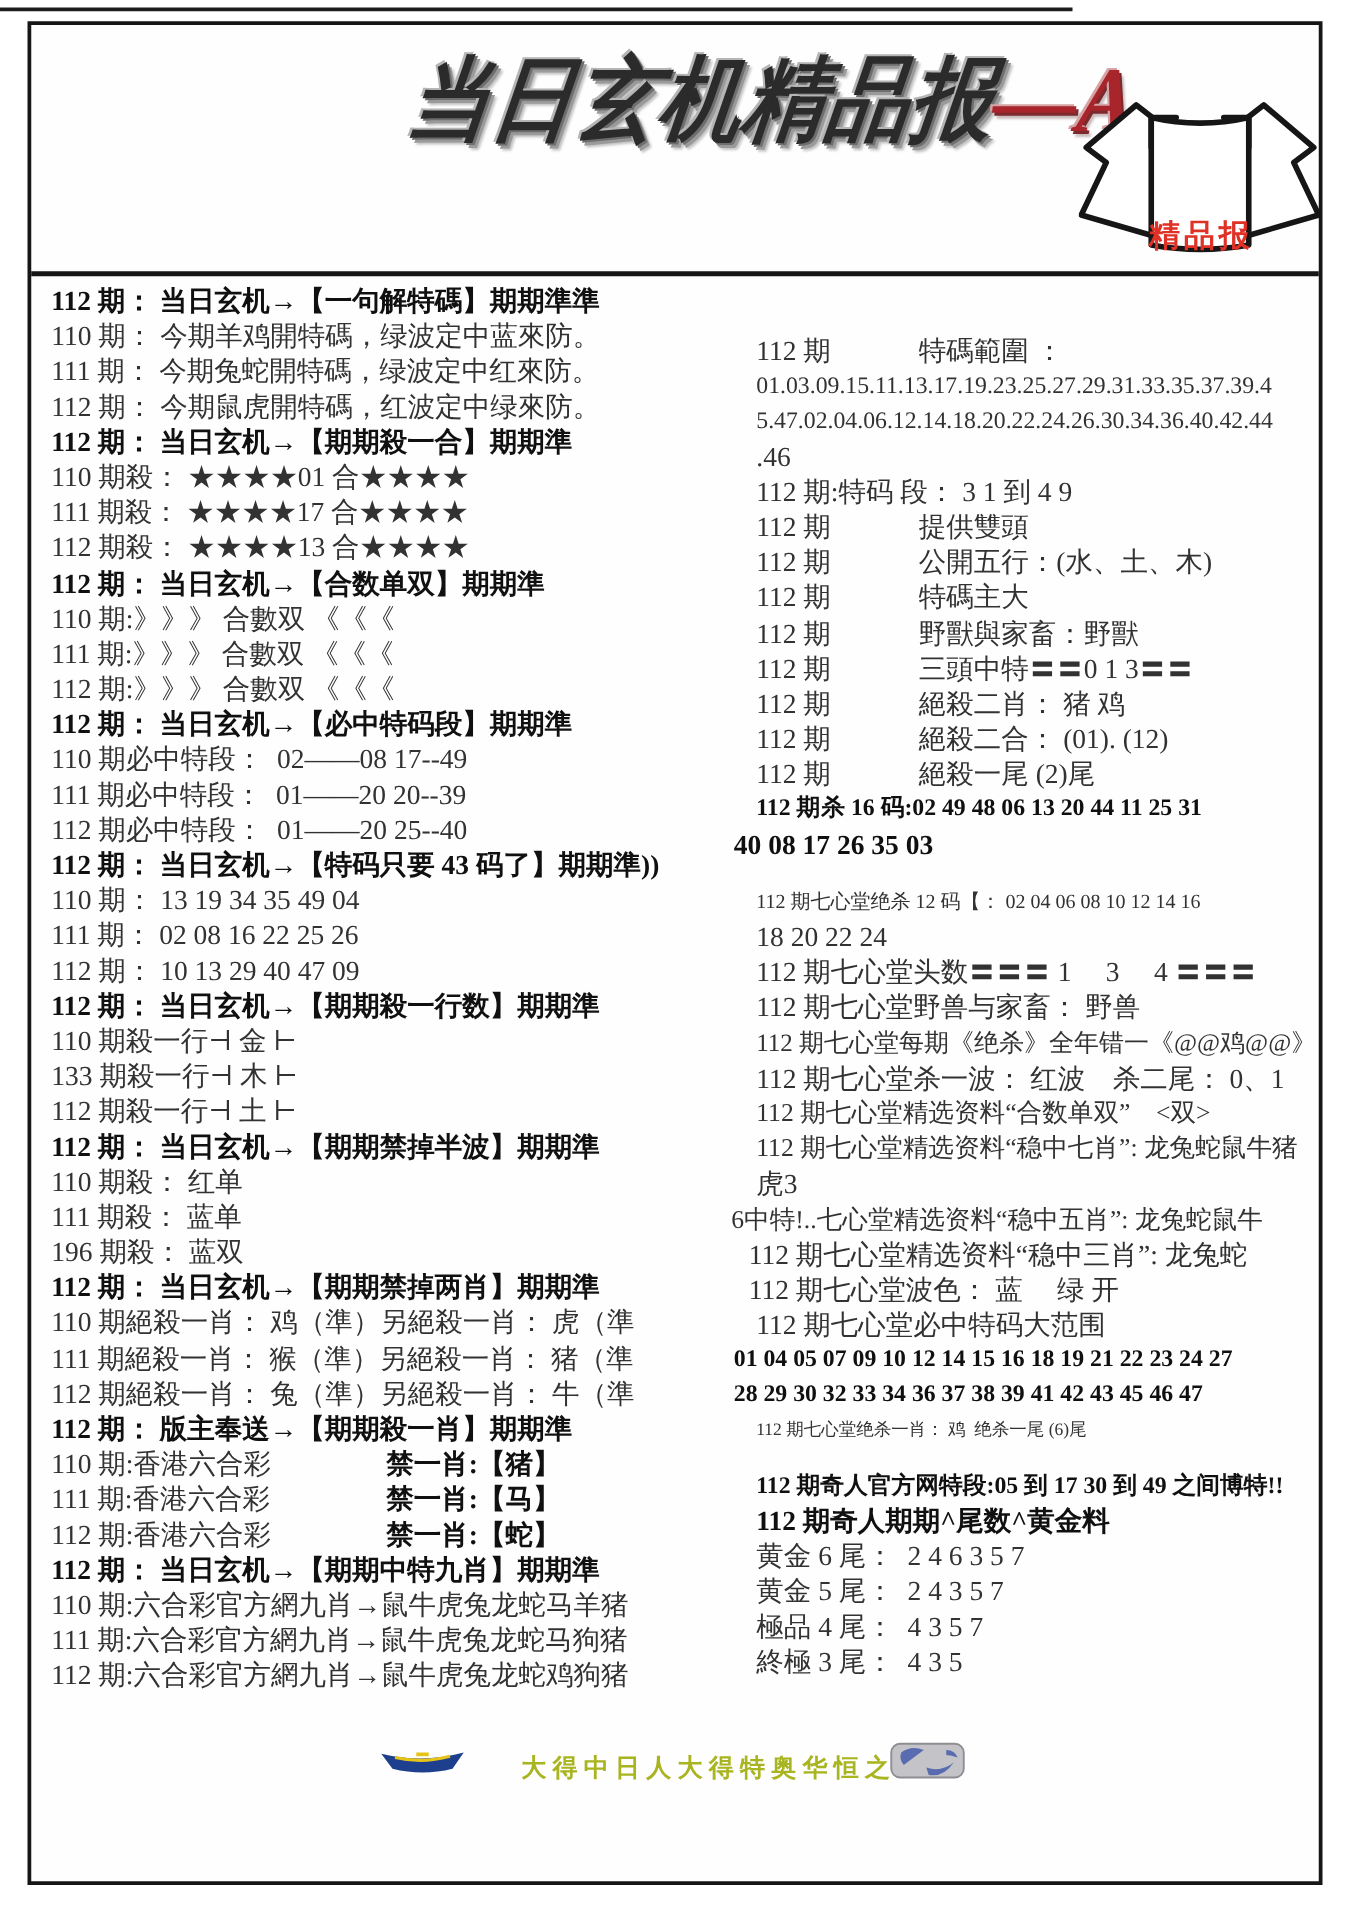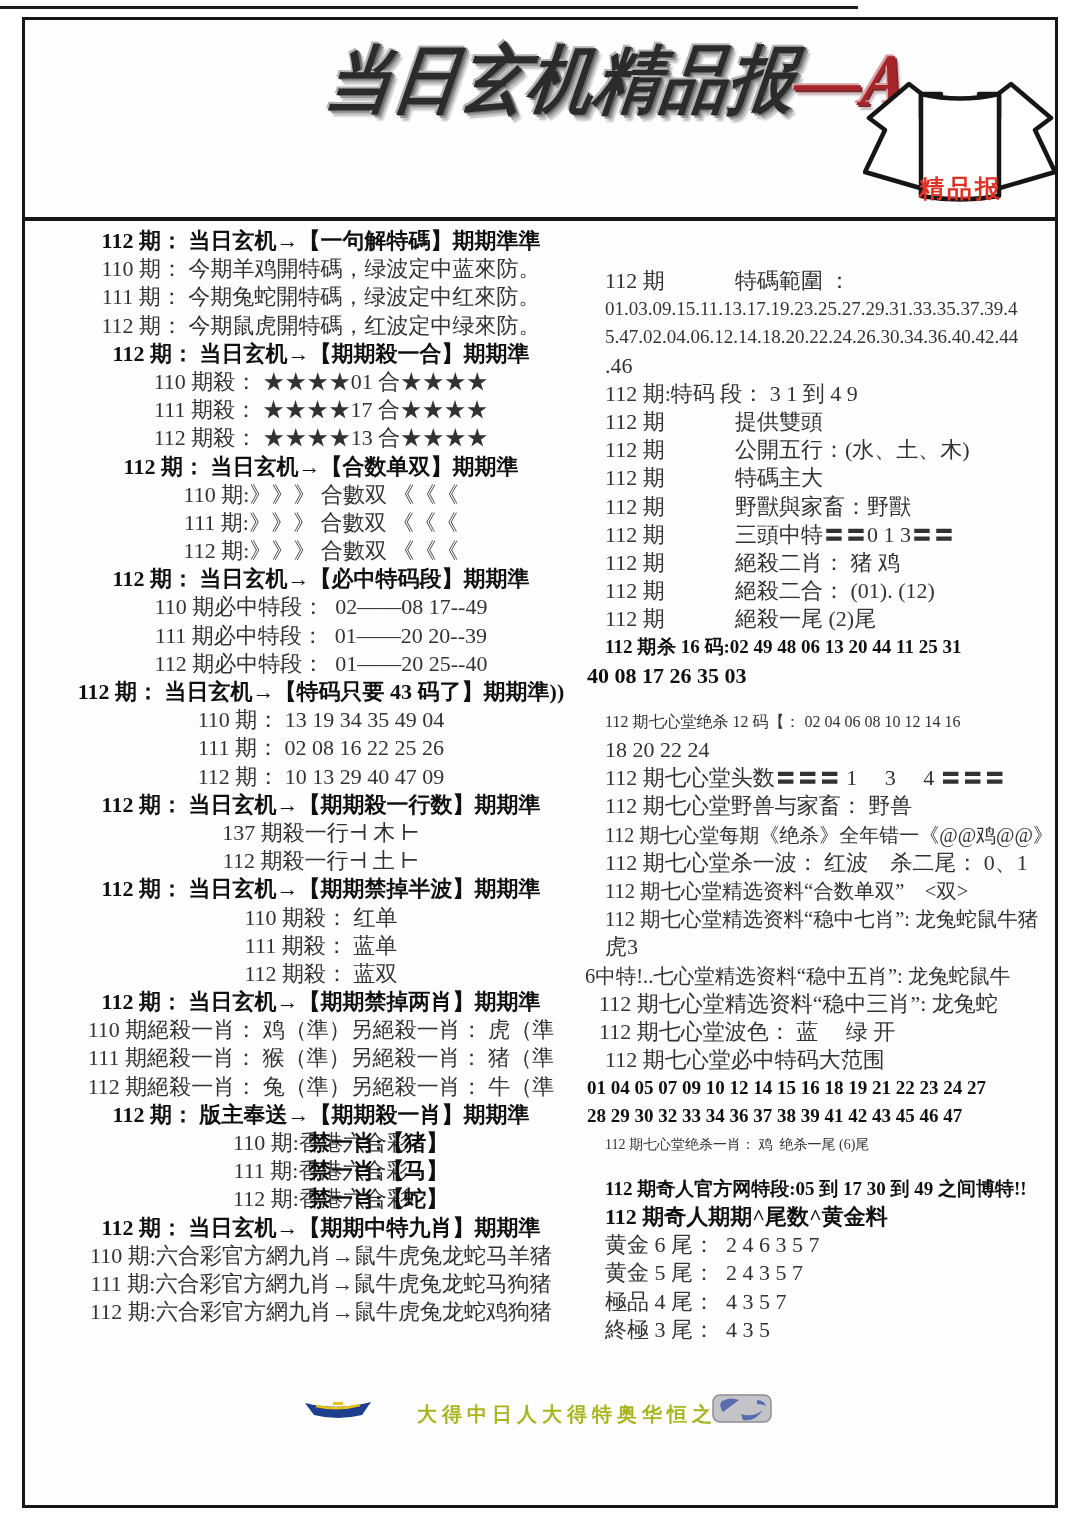--- a/index.html
+++ b/index.html
@@ -27,21 +27,21 @@
     position:absolute;left:455px;top:140px;font-size:33px;font-weight:bold;
     color:#cf1616;letter-spacing:1px;white-space:nowrap;
   }
   .ribbon{position:absolute;left:838px;top:48px;width:194px;height:144px;}
   .ribbon-label{
     position:absolute;left:886px;top:108px;width:100px;text-align:center;
     font-size:25px;font-weight:bold;color:#e03126;letter-spacing:3px;margin-top:44px;
   }
   
   .content{position:absolute;top:207px;left:0;width:100%;display:flex;}
-  .col-left{width:576px;padding-left:16px;box-sizing:border-box;text-align:center;}
+  .col-left{width:576px;padding-left:16px;box-sizing:border-box;}
   .col-right{width:454px;padding-left:4px;box-sizing:border-box;margin-top:40px;}
   .line{
     position:relative;height:28.2px;line-height:28.2px;font-size:22px;
     white-space:pre;color:#323232;
   }
   .line.b{font-weight:bold;color:#101010;}
   .pre{display:inline-block;width:130px;}
   .tail{position:absolute;left:268px;font-weight:bold;color:#101010;}
   
   .footer{position:absolute;left:0;top:1372px;width:100%;height:60px;}
@@ -91,26 +91,27 @@
         <div class="line"><span>112 期:》》》 合數双 《《《</span></div>
         <div class="line b"><span>112 期： 当日玄机→【必中特码段】期期準</span></div>
         <div class="line"><span>110 期必中特段：  02——08 17--49</span></div>
         <div class="line"><span>111 期必中特段：  01——20 20--39</span></div>
         <div class="line"><span>112 期必中特段：  01——20 25--40</span></div>
         <div class="line b"><span>112 期： 当日玄机→【特码只要 43 码了】期期準))</span></div>
         <div class="line"><span>110 期： 13 19 34 35 49 04</span></div>
         <div class="line"><span>111 期： 02 08 16 22 25 26</span></div>
         <div class="line"><span>112 期： 10 13 29 40 47 09</span></div>
         <div class="line b"><span>112 期： 当日玄机→【期期殺一行数】期期準</span></div>
-        <div class="line"><span>137 期殺一行⊣ 木 ⊢</span></div>
+        <div class="line"><span>110 期殺一行⊣ 金 ⊢</span></div>
+        <div class="line"><span>133 期殺一行⊣ 木 ⊢</span></div>
         <div class="line"><span>112 期殺一行⊣ 土 ⊢</span></div>
         <div class="line b"><span>112 期： 当日玄机→【期期禁掉半波】期期準</span></div>
         <div class="line"><span>110 期殺： 红单</span></div>
         <div class="line"><span>111 期殺： 蓝单</span></div>
-        <div class="line"><span>112 期殺： 蓝双</span></div>
+        <div class="line"><span>196 期殺： 蓝双</span></div>
         <div class="line b"><span>112 期： 当日玄机→【期期禁掉两肖】期期準</span></div>
         <div class="line"><span>110 期絕殺一肖： 鸡（準）另絕殺一肖： 虎（準</span></div>
         <div class="line"><span>111 期絕殺一肖： 猴（準）另絕殺一肖： 猪（準</span></div>
         <div class="line"><span>112 期絕殺一肖： 兔（準）另絕殺一肖： 牛（準</span></div>
         <div class="line b"><span>112 期： 版主奉送→【期期殺一肖】期期準</span></div>
         <div class="line"><span>110 期:香港六合彩</span><span class="tail">禁一肖:【猪】</span></div>
         <div class="line"><span>111 期:香港六合彩</span><span class="tail">禁一肖:【马】</span></div>
         <div class="line"><span>112 期:香港六合彩</span><span class="tail">禁一肖:【蛇】</span></div>
         <div class="line b"><span>112 期： 当日玄机→【期期中特九肖】期期準</span></div>
         <div class="line"><span>110 期:六合彩官方網九肖→鼠牛虎兔龙蛇马羊猪</span></div>

